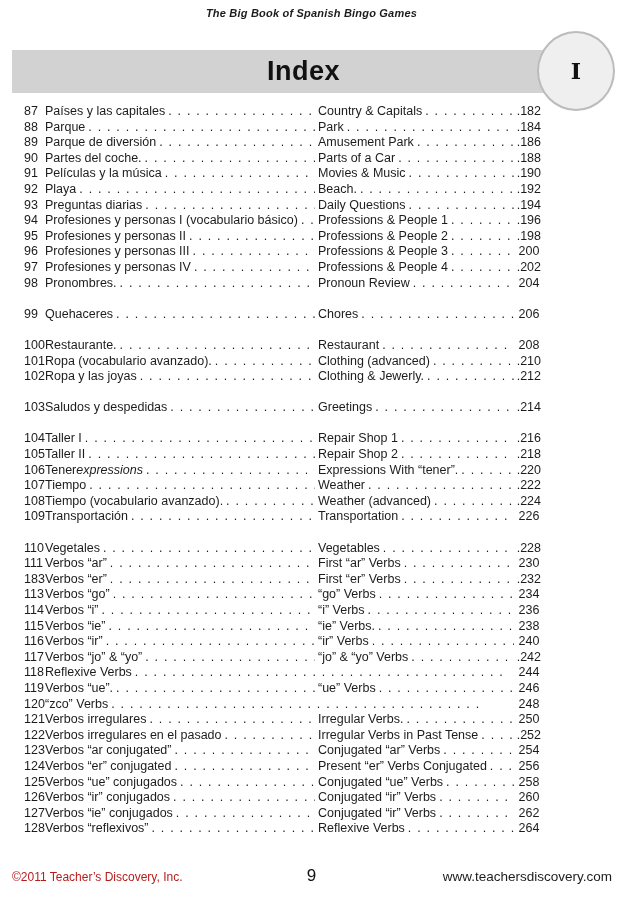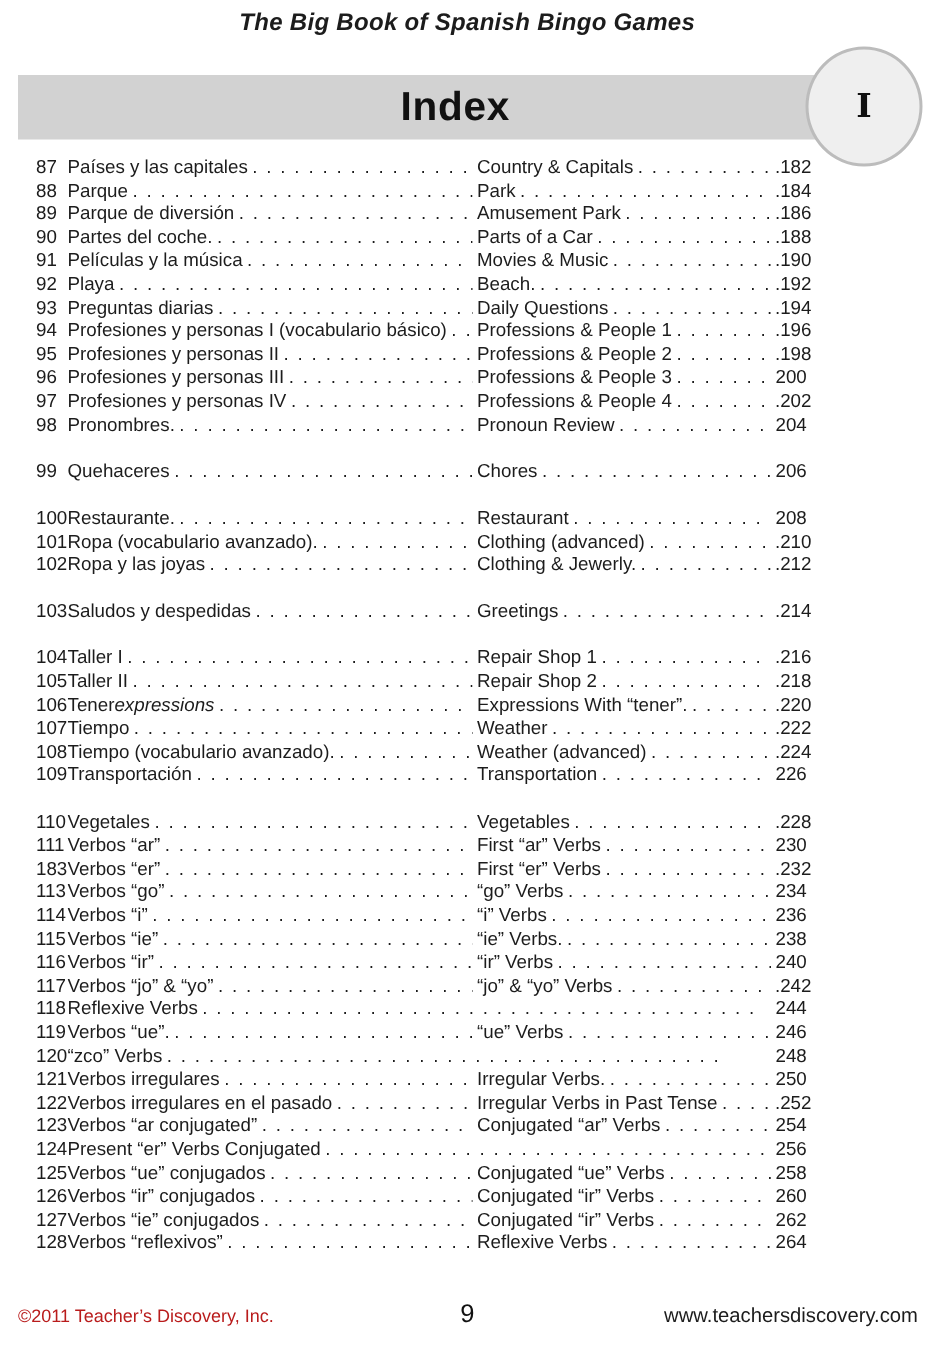--- a/index.html
+++ b/index.html
@@ -2,21 +2,21 @@
 <html><head>
 <meta charset="utf-8">
 <style>
   html,body { margin:0; padding:0; background:#ffffff; }
   .sheet {
     position:relative; width:623px; height:900px; background:#ffffff;
     font-family:"Liberation Sans", sans-serif; color:#1c1c1c; overflow:hidden;
   }
   .book-title {
     position:absolute; top:7px; left:0; right:0; text-align:center;
-    font-size:16px; font-weight:bold; font-style:italic; letter-spacing:0.2px;
+    font-size:11px; font-weight:bold; font-style:italic; letter-spacing:0.2px;
   }
   .index-bar {
     position:absolute; left:12px; top:50px; width:583px; height:43px;
     background:#d2d2d2; display:flex; align-items:center; justify-content:center;
   }
   .index-title { font-size:27px; font-weight:bold; letter-spacing:0.5px; color:#111; }
   .tab-circle {
     position:absolute; left:537px; top:31px; width:78px; height:80px;
     border-radius:50%; background:#efefef; border:2px solid #bcbcbc;
     box-sizing:border-box; display:flex; align-items:center; justify-content:center; z-index:2;
@@ -34,21 +34,21 @@
   .right { flex:1 1 auto;  display:flex; min-width:0; overflow:hidden; align-items:baseline; }
   .es-i { font-style:italic; }
   .dots {
     flex:1 1 0; min-width:0; overflow:hidden; white-space:nowrap;
     margin-left:3px; margin-right:3px;
   }
   .dots::before {
     content:". . . . . . . . . . . . . . . . . . . . . . . . . . . . . . . . . . . . . . . .";
     letter-spacing:1.2px;
   }
-  .page-ref { flex:0 0 auto; min-width:24px; text-align:left; }
+  .page-ref { flex:0 0 auto; min-width:24px; text-align:center; }
 
   .footer {
     position:absolute; left:12px; width:600px; top:869px;
     display:flex; justify-content:space-between; align-items:baseline;
   }
   .copyright { font-size:12px; color:#b91c1c; }
   .website { font-size:13.5px; color:#1c1c1c;margin-left:16px; }
   .footer-pagenum {
     position:absolute; top:866px; left:0; width:100%; text-align:center;
     font-size:17px; color:#111;
@@ -579,20 +579,25 @@
     </span>
     <span class="right">
       <span class="en">Conjugated “ar” Verbs</span>
       <span class="dots"></span>
       <span class="page-ref">254</span>
     </span>
   </div>
 
   <div class="row">
     <span class="num">124</span>
+    <span class="left">
+      <span class="es">Verbos “er” conjugated</span>
+            <span class="es-i"></span>
+      <span class="dots"></span>
+    </span>
     <span class="right">
       <span class="en">Present “er” Verbs Conjugated</span>
       <span class="dots"></span>
       <span class="page-ref">256</span>
     </span>
   </div>
 
   <div class="row">
     <span class="num">125</span>
     <span class="left">

